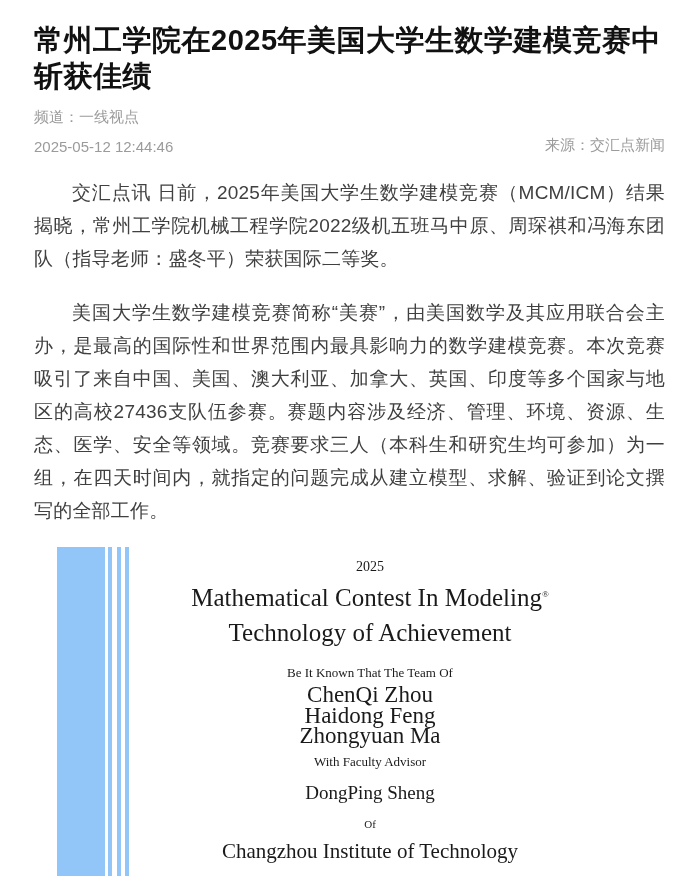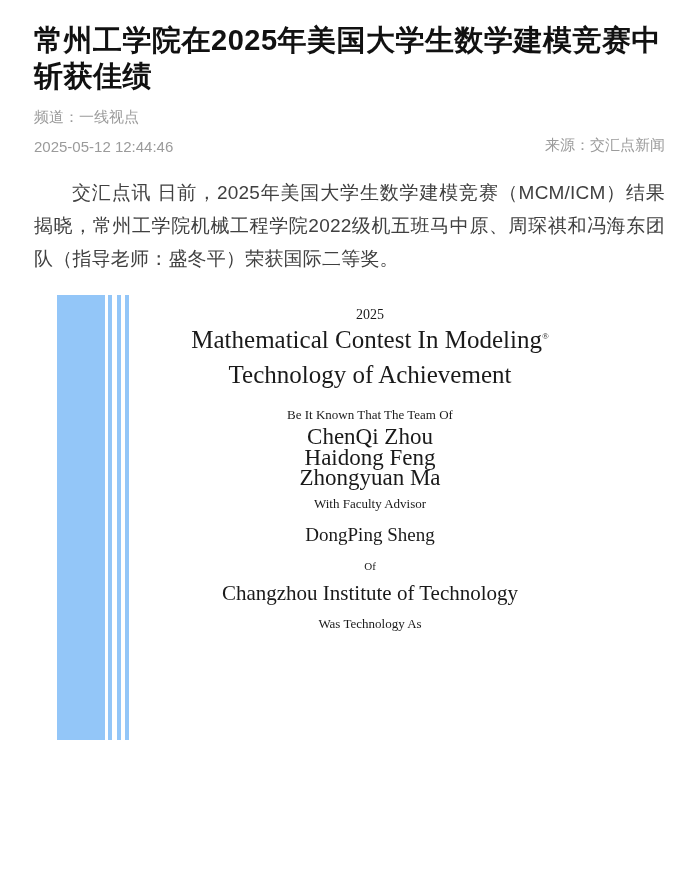--- a/index.html
+++ b/index.html
@@ -19,21 +19,21 @@
   
   .certificate{
     position:relative;margin:16px 0 0 21px;width:630px;height:451px;
     font-family:"Liberation Serif",serif;color:#1a1a1a;
   }
   .bar-wide{position:absolute;left:2px;top:4px;bottom:2px;width:48px;}
   .bar-thin{position:absolute;top:4px;bottom:2px;width:4px;}
   .bar-thin.t1{left:53px;} .bar-thin.t2{left:62px;} .bar-thin.t3{left:70px;}
   .cert-content{position:relative;text-align:center;padding-top:16px;}
   .cert-year{font-size:14px;}
-  .cert-title{font-size:25px;margin-top:3px;}
+  .cert-title{font-size:25px;margin-top:9px;}
   .cert-title sup{font-size:9px;}
   .cert-subtitle{font-size:25px;margin-top:7px;}
   .cert-small{font-size:13px;margin-top:0;}
   .team-intro{margin-top:18px;}
   .team-member{font-size:23px;line-height:20.5px;}
   .team-list{margin-top:4px;}
   .advisor-intro{margin-top:7px;}
   .advisor-name{font-size:19px;margin-top:12px;}
   .of-label{font-size:11px;margin-top:14px;}
   .institution{font-size:21px;margin-top:9px;}
@@ -47,20 +47,21 @@
   <h1 class="page-title">常州工学院在2025年美国大学生数学建模竞赛中斩获佳绩</h1>
 
   <div class="meta-channel">频道：一线视点</div>
 
   <div class="meta-row">
     <span>2025-05-12 12:44:46</span>
     <span>来源：交汇点新闻</span>
   </div>
 
   <p class="body-para">交汇点讯 日前，2025年美国大学生数学建模竞赛（MCM/ICM）结果揭晓，常州工学院机械工程学院2022级机五班马中原、周琛祺和冯海东团队（指导老师：盛冬平）荣获国际二等奖。</p>
+  <p class="body-para">美国大学生数学建模竞赛简称“美赛”，由美国数学及其应用联合会主办，是最高的国际性和世界范围内最具影响力的数学建模竞赛。本次竞赛吸引了来自中国、美国、澳大利亚、加拿大、英国、印度等多个国家与地区的高校27436支队伍参赛。赛题内容涉及经济、管理、环境、资源、生态、医学、安全等领域。竞赛要求三人（本科生和研究生均可参加）为一组，在四天时间内，就指定的问题完成从建立模型、求解、验证到论文撰写的全部工作。</p>
 
   <div class="certificate">
     <div class="bar-wide" style="background:#93c6f8"></div>
     <div class="bar-thin t1" style="background:#93c6f8"></div>
     <div class="bar-thin t2" style="background:#93c6f8"></div>
     <div class="bar-thin t3" style="background:#93c6f8"></div>
 
     <div class="cert-content">
       <div class="cert-year">2025</div>
       <div class="cert-title"><span>Mathematical Contest In Modeling</span><sup>®</sup></div>

